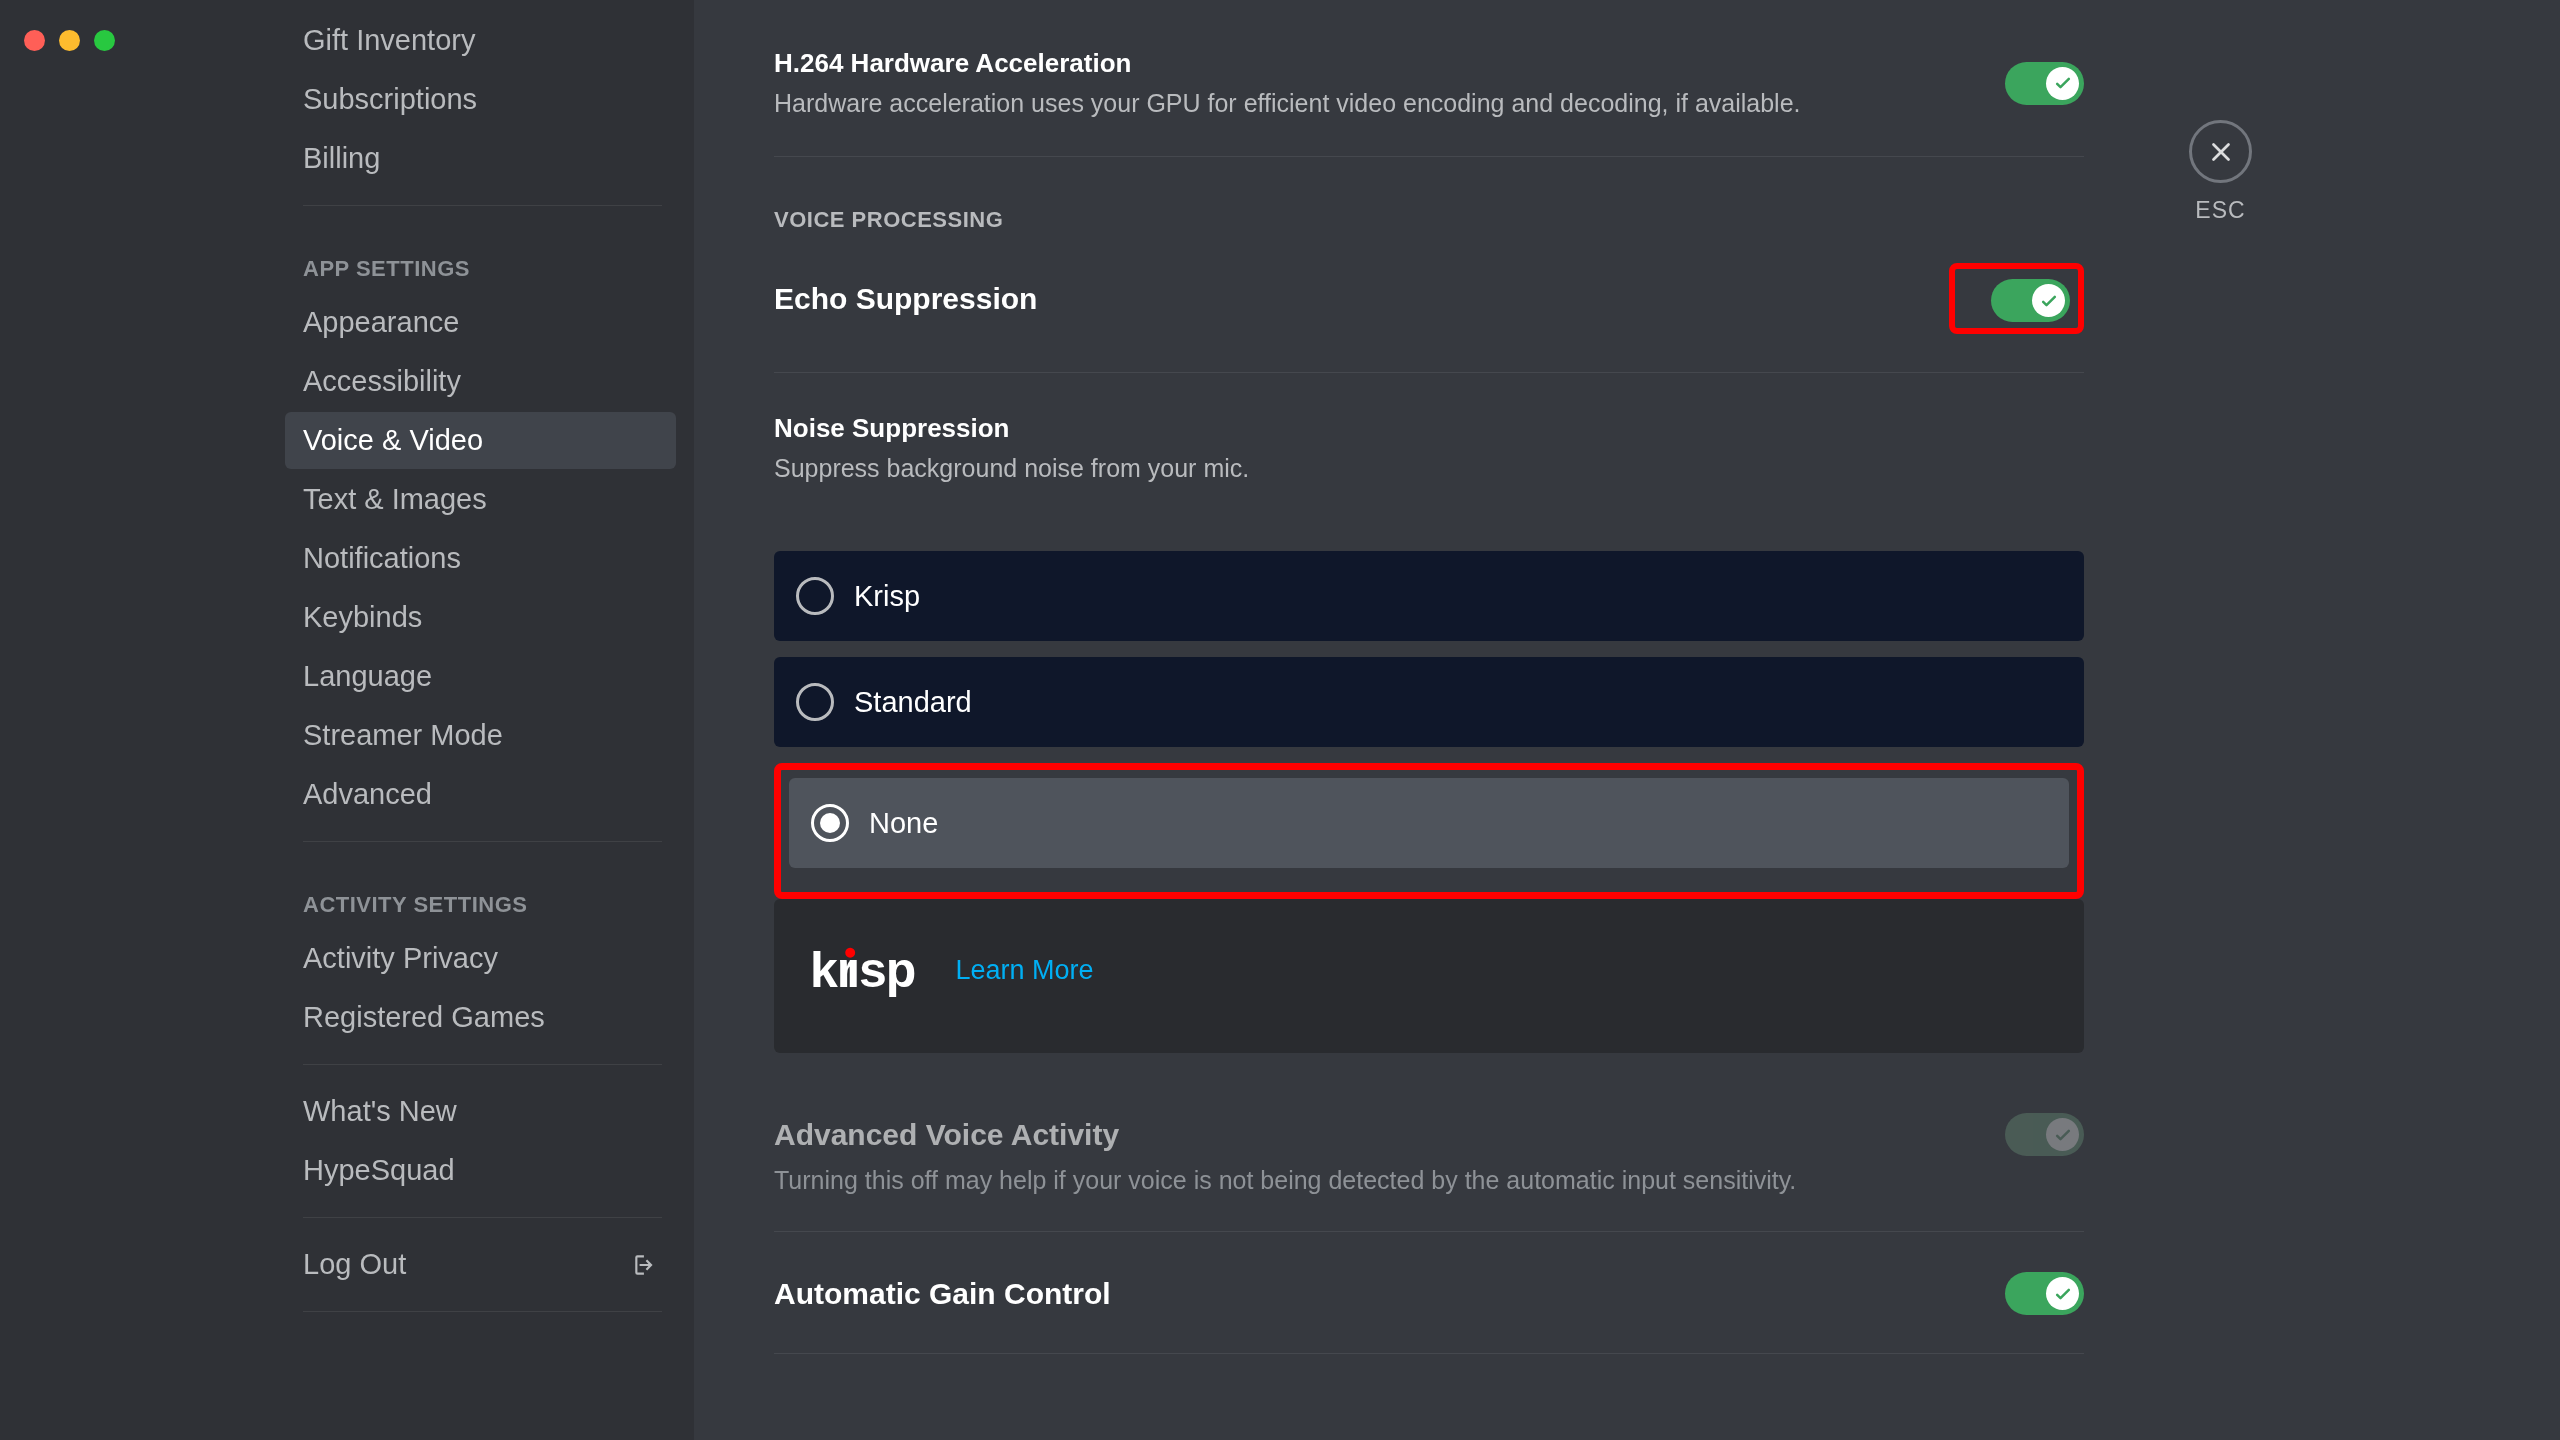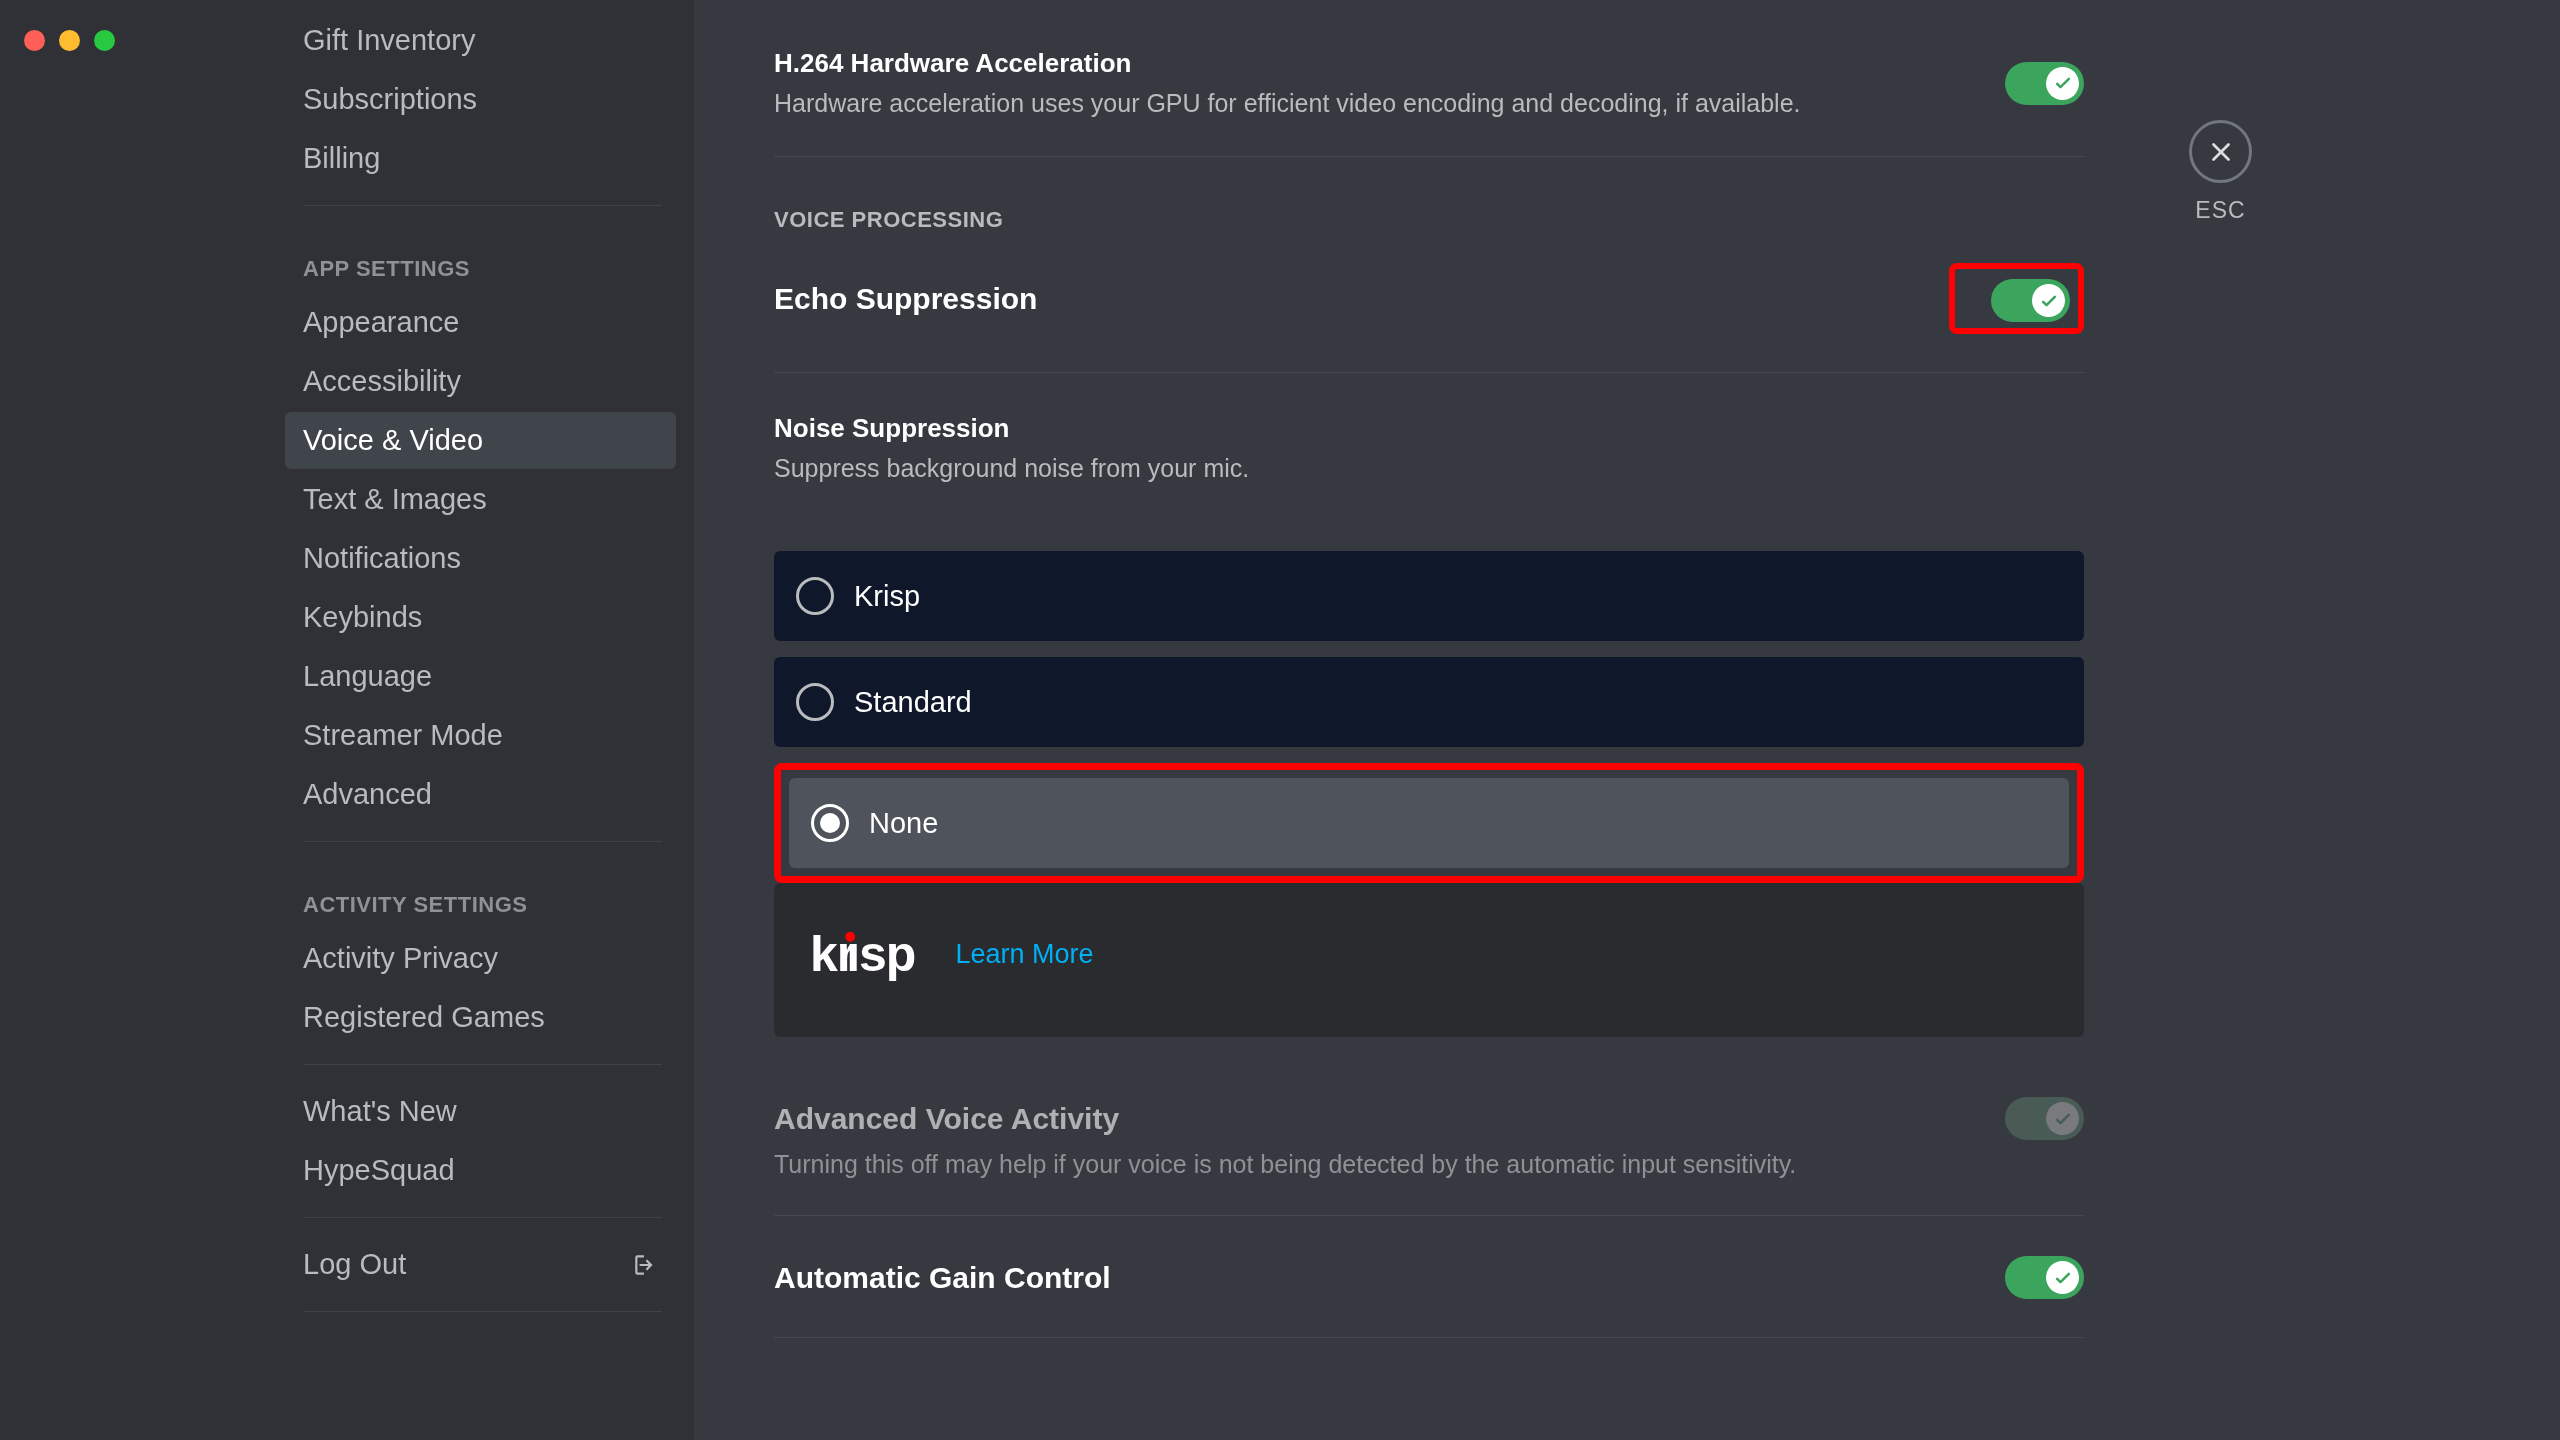--- a/index.html
+++ b/index.html
@@ -205,21 +205,21 @@
     display: none;
   }
   .radio-row.selected .radio-inner { display: block; }
 
   .red-frame-radio {
     border: 7px solid #ff0000;
     border-radius: 8px;
     padding: 8px;
     margin-bottom: 0;
   }
-  .red-frame-radio .radio-row { margin-bottom: 0; }
+  .red-frame-radio .radio-row { margin-bottom: 16px; }
 
   
   .krisp-promo {
     background: #292b2f;
     padding: 42px 36px 54px 36px;
     border-radius: 6px;
     display: flex;
     align-items: center;
     gap: 40px;
     margin-bottom: 60px;

